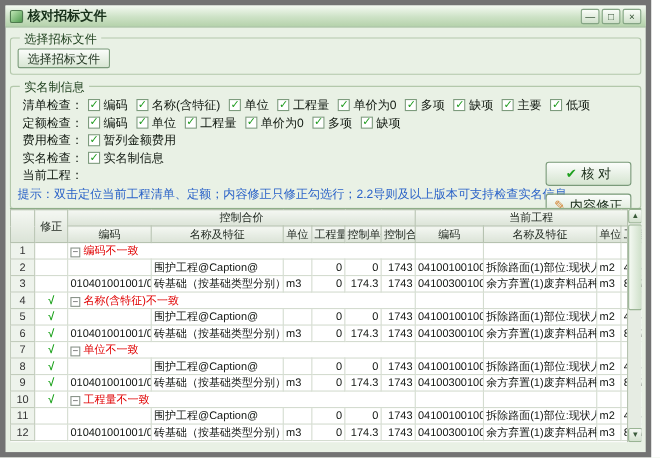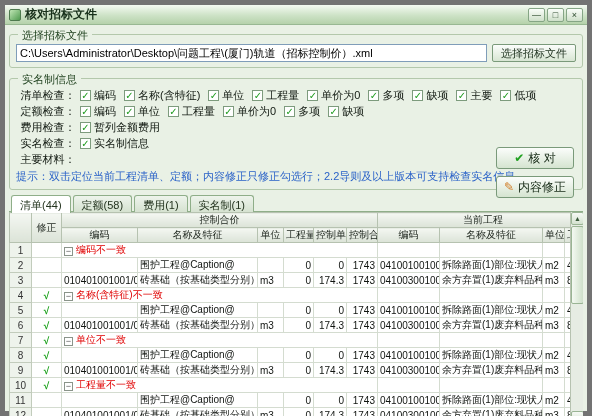--- a/index.html
+++ b/index.html
@@ -92,21 +92,20 @@
       <span class="win-btn">□</span>
       <span class="win-btn">×</span>
     </div>
   </div>
 
   <div class="content">
 
     <div class="group file-group">
       <span class="group-title">选择招标文件</span>
       <div class="file-row">
-        <input class="path-input" readonly="" value="C:\Users\Administrator\Desktop\问题工程\(厦门)轨道（招标控制价）.xml" style="">
         <button class="browse-btn">选择招标文件</button>
       </div>
     </div>
 
     <div class="group options-group">
       <span class="group-title">实名制信息</span>
       <div id="option-rows">
           <div class="opt-row">
             <span class="opt-label">清单检查：</span>
             <span class="chk-item">
@@ -182,41 +181,35 @@
           </div>
           <div class="opt-row">
             <span class="opt-label">实名检查：</span>
             <span class="chk-item">
               <span class="chk-box">✓</span>
               <span class="chk-label">实名制信息</span>
             </span>
           </div>
         </div>
       <div class="material-row">
-        <span class="opt-label">主要材料：</span>
+        <span class="opt-label">当前工程：</span>
       </div>
       <div class="tip-row">提示：双击定位当前工程清单、定额；内容修正只修正勾选行；2.2导则及以上版本可支持检查实名信息。</div>
       <div class="action-buttons">
         <button class="act-btn">
           <span class="check-ico">✔</span>
           <span>核 对</span>
         </button>
         <button class="act-btn">
           <span class="fix-ico">✎</span>
           <span>内容修正</span>
         </button>
       </div>
     </div>
 
-    <div class="tabs" id="tabs">
-        <div class="tab active">清单(44)</div>
-        <div class="tab">定额(58)</div>
-        <div class="tab">费用(1)</div>
-        <div class="tab">实名制(1)</div>
-      </div>
 
     <div class="table-wrap">
       <table id="grid">
           <colgroup>
             <col style="width: 22px;">
             <col style="width: 30px;">
             <col style="width: 76px;">
             <col style="width: 120px;">
             <col style="width: 26px;">
             <col style="width: 30px;">

